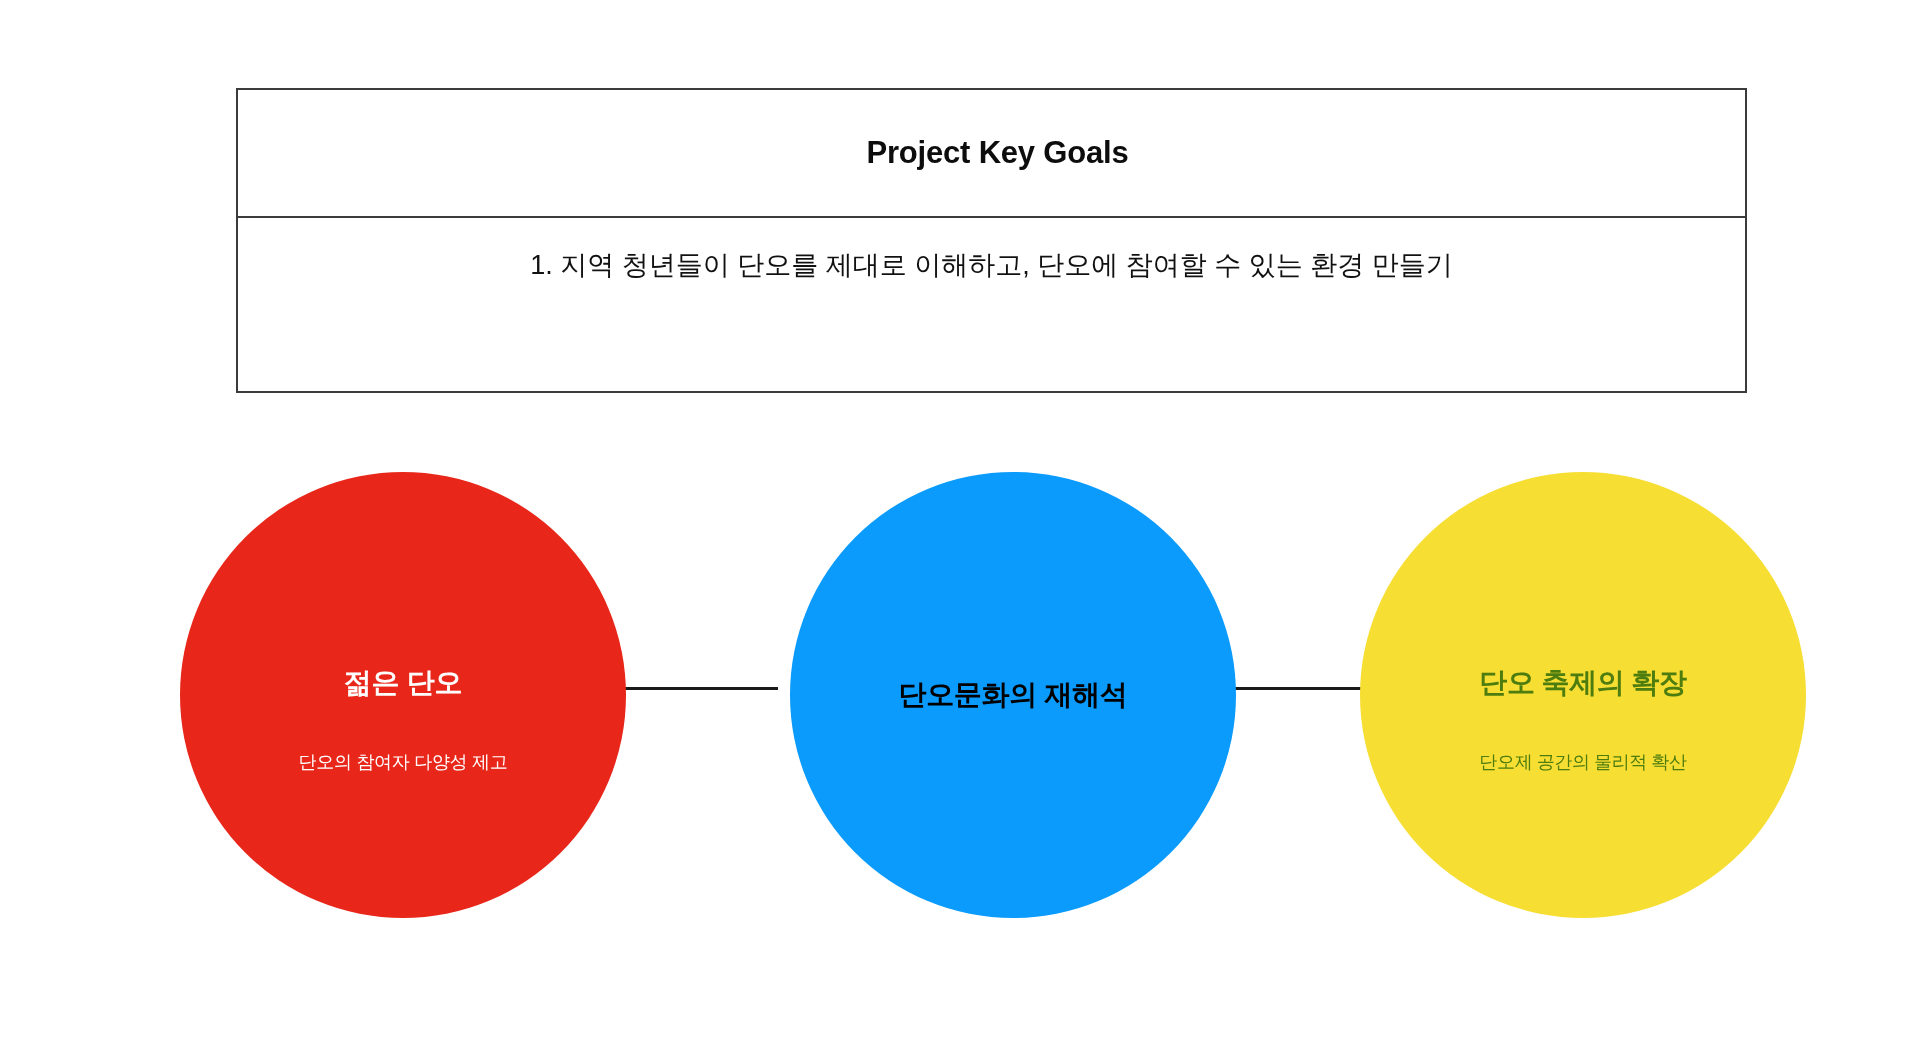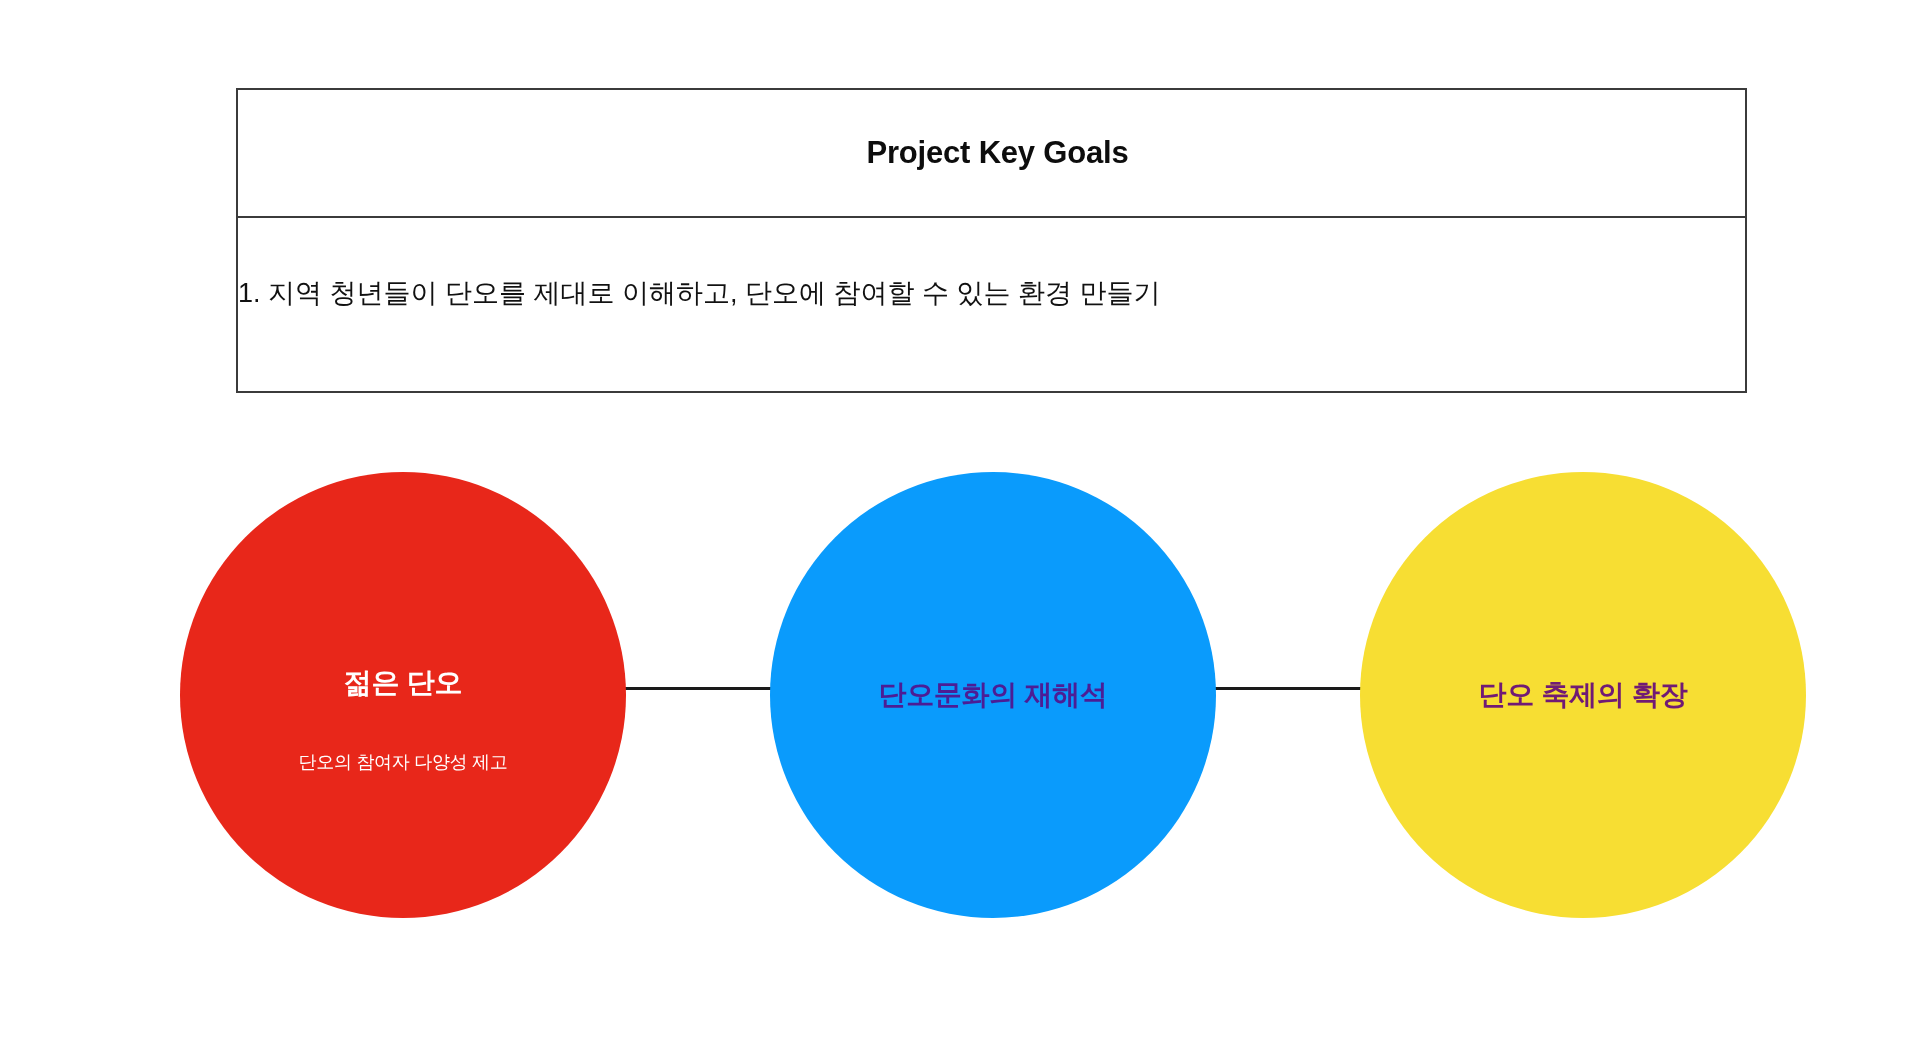--- a/index.html
+++ b/index.html
@@ -41,21 +41,21 @@
     font-weight: bold;
     letter-spacing: -0.2px;
     color: #0d0d0d;
     text-align: center;
     margin-left: 12px;
   }
   .goals-body {
     height: 126px;
     box-sizing: border-box;
     display: flex;
-    flex-direction: row;
+    flex-direction: column;
     align-items: center;
     justify-content: flex-start;
     padding-top: 24px;
   }
   .goal-line {
     font-size: 27px;
     line-height: 47px;
     color: #111111;
     text-align: center;
     white-space: nowrap;
@@ -80,22 +80,22 @@
     top: 472px;
     display: flex;
     flex-direction: column;
     align-items: center;
     justify-content: center;
     text-align: left;
     box-sizing: border-box;
     padding: 0 26px;
   }
   .circle-red    { left: 180px;  background: #e8271a; color: #ffffff; }
-  .circle-blue   { left: 770px;  background: #0a9bfc; color: #4c1d95; }
-  .circle-yellow { left: 1360px; background: #f7de33; color: #701a75; }
+  .circle-blue   { left: 790px;  background: #0a9bfc; color: #000000; }
+  .circle-yellow { left: 1360px; background: #f7de33; color: #4d7c0f; font-family: Liberation Serif, serif; }
 
   .circle-title {
     font-size: 28px;
     font-weight: bold;
     letter-spacing: -0.3px;
     margin-bottom: 48px;
     white-space: nowrap;
   }
   .circle-sub {
     font-size: 18px;
@@ -138,14 +138,15 @@
 
 <div class="circle circle-blue">
   <div class="circle-inner">
     <div class="circle-title">단오문화의 재해석</div>
   </div>
 </div>
 
 <div class="circle circle-yellow">
   <div class="circle-inner">
     <div class="circle-title">단오 축제의 확장</div>
+    <div class="circle-sub">단오제 공간의 물리적 확산</div>
   </div>
 </div>
 
 </body></html>

